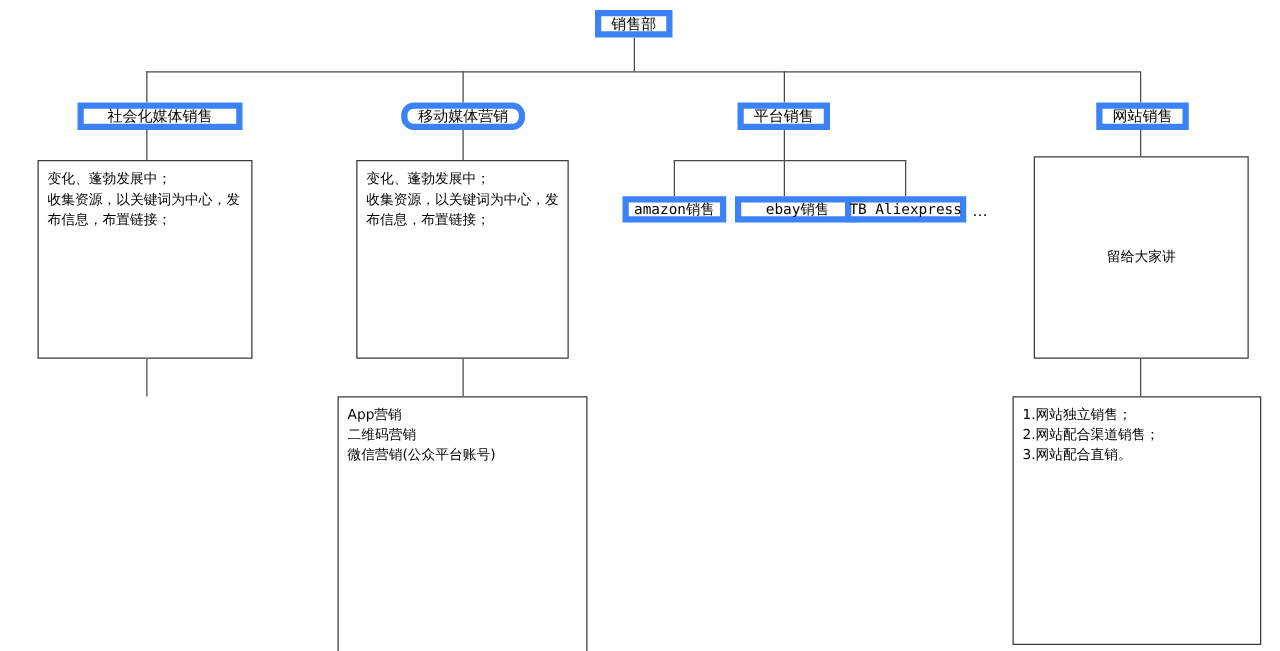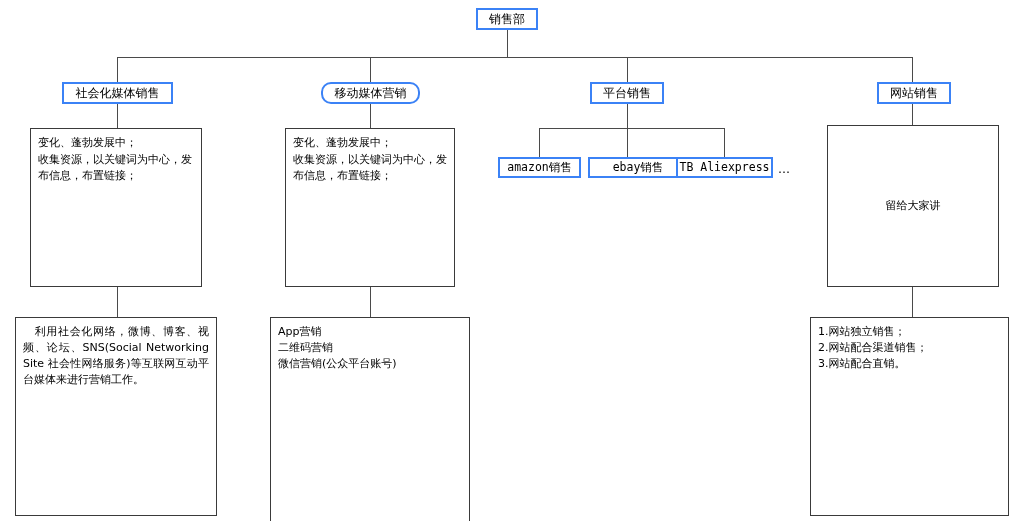--- a/index.html
+++ b/index.html
@@ -15,21 +15,21 @@
   #canvas {
     position: relative;
     width: 1024px;
     height: 521px;
     background: #ffffff;
     overflow: hidden;
   }
   .node {
     position: absolute;
     box-sizing: border-box;
-    border: 2px solid #3b82f6;
+    border: 5px solid #3b82f6;
     background: #ffffff;
     display: flex;
     align-items: center;
     justify-content: center;
     font-size: 12px;
     line-height: 1.25;
     white-space: nowrap;
     z-index: 3;
   }
   .node.mono {
@@ -92,21 +92,21 @@
 
   <div class="line-v" style="left:507px; top:30px; height:27px;"></div>
 
   <div class="line-h" style="left:117px; top:57px; width:795px;"></div>
 
   <div class="line-v" style="left:117px; top:57px; height:25px;"></div>
   <div class="line-v" style="left:370px; top:57px; height:25px;"></div>
   <div class="line-v" style="left:627px; top:57px; height:25px;"></div>
   <div class="line-v" style="left:912px; top:57px; height:25px;"></div>
 
-  <div class="node" style="left:62px; top:82px; width:111px; height:22px;">
+  <div class="node" style="left:62px; top:82px; width:132px; height:22px;">
     <span>社会化媒体销售</span>
   </div>
   <div class="node" style="left:321px; top:82px; width:99px; height:22px;border-radius:10px;">
     <span>移动媒体营销</span>
   </div>
   <div class="node" style="left:590px; top:82px; width:74px; height:22px;">
     <span>平台销售</span>
   </div>
   <div class="node" style="left:877px; top:82px; width:74px; height:22px;justify-content:center;">
     <span>网站销售</span>
@@ -138,21 +138,20 @@
 
   <div class="panel" style="left:285px; top:128px; width:170px; height:159px;">变化、蓬勃发展中；
 收集资源，以关键词为中心，发布信息，布置链接；</div>
 
   <div class="panel centered" style="left:827px; top:125px; width:172px; height:162px;">留给大家讲</div>
 
   <div class="line-v" style="left:117px; top:287px; height:30px;"></div>
   <div class="line-v" style="left:370px; top:287px; height:30px;"></div>
   <div class="line-v" style="left:912px; top:287px; height:30px;"></div>
 
-  <div class="panel wrapjust" style="left:15px; top:317px; width:202px; height:199px; line-height:1.45;">　利用社会化网络，微博、博客、视频、论坛、SNS(Social Networking Site 社会性网络服务)等互联网互动平台媒体来进行营销工作。</div>
 
   <div class="panel" style="left:270px; top:317px; width:200px; height:245px; line-height:1.45;">App营销
 二维码营销
 微信营销(公众平台账号)</div>
 
   <div class="panel" style="left:810px; top:317px; width:199px; height:199px; line-height:1.45;">1.网站独立销售；
 2.网站配合渠道销售；
 3.网站配合直销。</div>
 
 </div>

